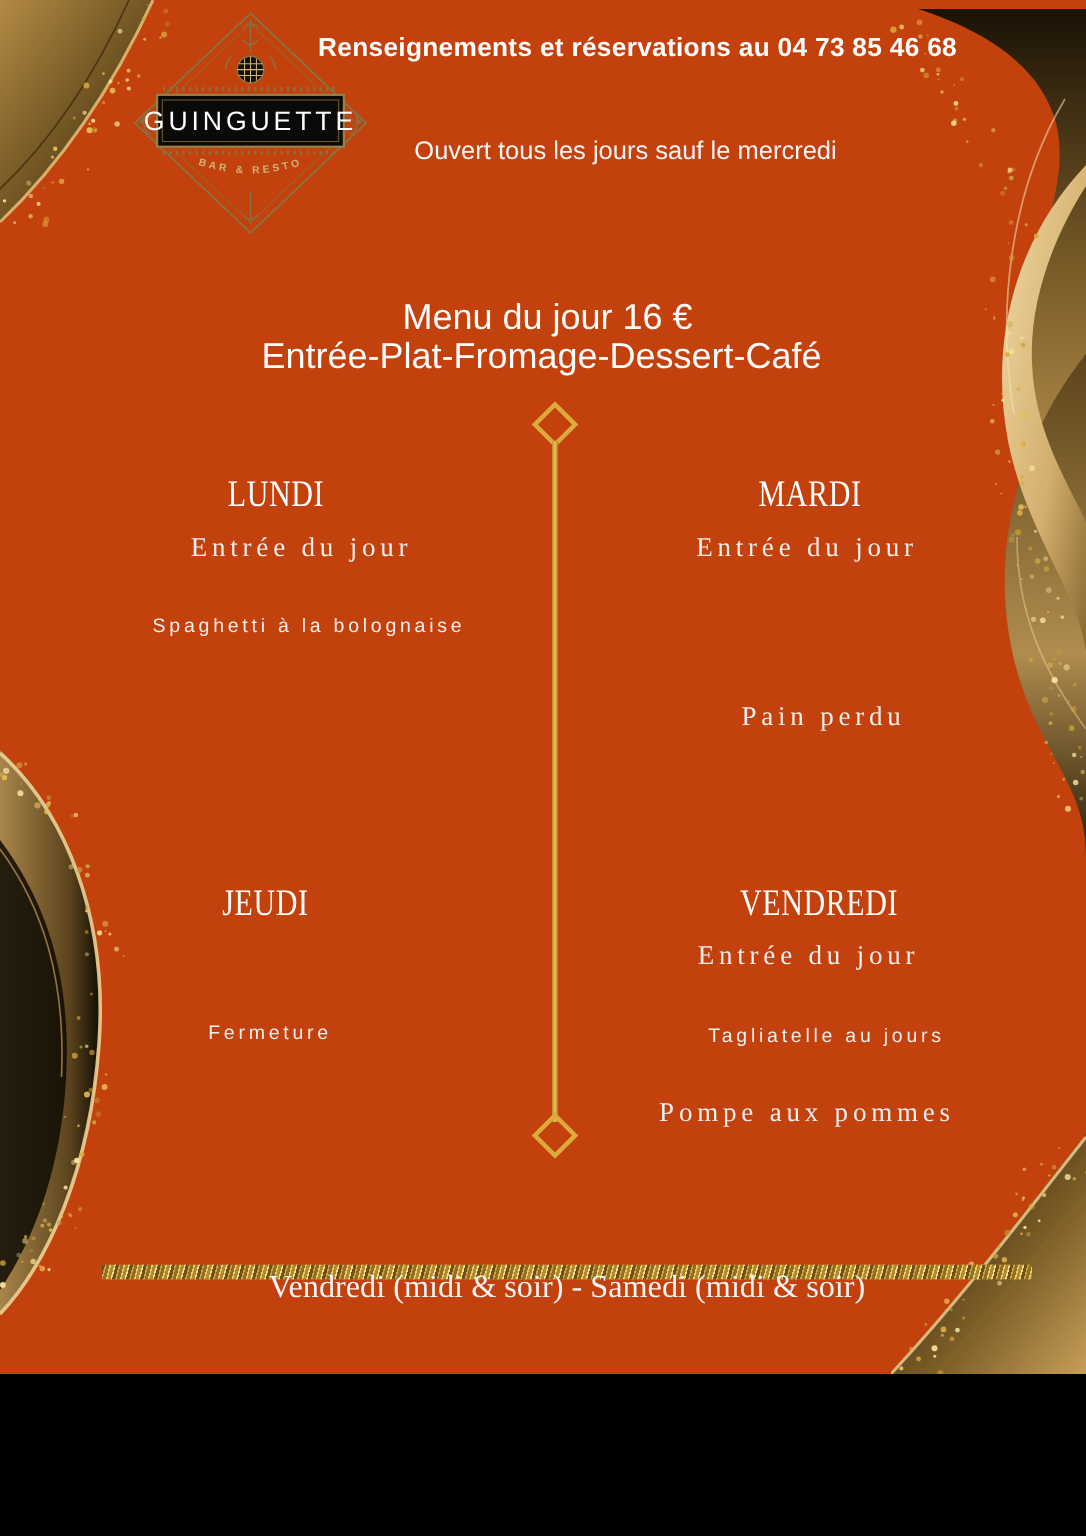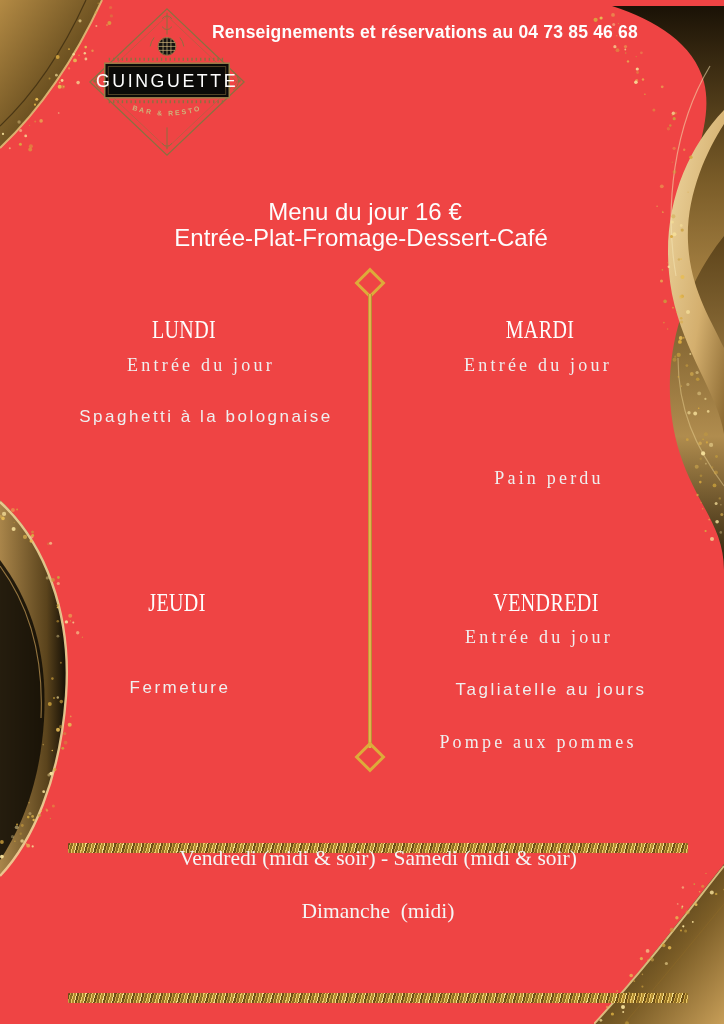--- a/index.html
+++ b/index.html
@@ -1,18 +1,18 @@
 <!DOCTYPE html>
 <html><head>
 <meta charset="utf-8">
 <style>
   html,body{margin:0;padding:0;background:#000;}
   .poster{
-    position:relative; width:724px; height:1024px; overflow:hidden;
-    background:#ef4444; font-family:"Liberation Sans",sans-serif; color:#fff;
+    position:relative; width:724px; height:916px; overflow:hidden;
+    background:#c2410c; font-family:"Liberation Sans",sans-serif; color:#fff;
   }
   .abs{ position:absolute; white-space:nowrap; transform:translate(-50%,-50%); }
   .deco{ position:absolute; z-index:1; pointer-events:none; }
   .deco-tl{ left:0; top:0; width:130px; height:190px; }
   .deco-rt{ right:0; top:6px; width:140px; height:570px; }
   .deco-lb{ left:0; top:470px; width:95px; height:420px; }
   .deco-br{ right:0; bottom:0; width:130px; height:160px; }
 
   .phone-line{ z-index:6; font-weight:700; font-size:17.5px; letter-spacing:.2px; color:#fdfdfd; }
   .open-line{ z-index:6; font-size:17px; color:#f4f4f4; }
@@ -28,21 +28,21 @@
     background:linear-gradient(90deg,#b8892a,#f0c45a 50%,#a87d24); }
   .diamond{ position:absolute; width:16px; height:16px; border:3px solid #ddab3a;
     transform:rotate(45deg); z-index:4; background:transparent; }
   .diamond.d-top{ left:359px; top:272px; }
   .diamond.d-bottom{ left:359px; top:746px; }
 
   .day{ z-index:6; font-family:"Liberation Serif",serif; font-weight:400; font-size:25px;
     letter-spacing:.5px; color:#fdfdfd; transform:translate(-50%,-50%) scaleX(.8); }
   .item{ z-index:6; color:#efefef; }
   .item.serif{ font-family:"Liberation Serif",serif; font-size:18px; letter-spacing:3.2px; }
-  .item.sans{ font-family:"Liberation Sans",sans-serif; font-size:17px; letter-spacing:2.5px; }
+  .item.sans{ font-family:"Liberation Sans",sans-serif; font-size:13px; letter-spacing:2.5px; }
 
   .bar{ position:absolute; left:68px; width:620px; height:10px; z-index:5; border-radius:1px;
     background:
       repeating-linear-gradient(105deg,#6e4f16 0 2px,#caa244 2px 3px,#8f6d22 3px 5px,#ecc968 5px 6px,#b18a2e 6px 8px,#f4dd8a 8px 9px),
       linear-gradient(#c49a3a,#e7c567); }
   .bar-top{ top:843px; } .bar-bottom{ top:993px; }
   .fline{ z-index:6; font-family:"Liberation Serif",serif; font-size:21.5px; color:#f5f5f5; white-space:pre; }
 </style>
 </head>
 <body>
@@ -409,20 +409,21 @@
     <path class="orn" d="M18,66 c-7,4 -7,14 0,18 M152,66 c7,4 7,14 0,18" stroke-width="1"></path>
     <circle cx="12" cy="75" r="1.6" fill="#8a7140"></circle>
     <circle cx="158" cy="75" r="1.6" fill="#8a7140"></circle>
     <text class="logo-name" x="85" y="81" text-anchor="middle">GUINGUETTE</text>
     <line x1="26" y1="96" x2="144" y2="96" stroke="#8a7140" stroke-width="3" stroke-dasharray="1.4,3"></line>
     <path id="arcPath" d="M 44,102 Q 85,118 126,102" fill="none"></path>
     <text class="logo-sub"><textPath href="#arcPath" startOffset="50%" text-anchor="middle">BAR &amp; RESTO</textPath></text>
     <path class="orn" d="M85,122 v22 M80,138 q5,6 10,0" stroke-width="1"></path>
   </svg>
 
+  <div class="abs open-line" style="left:417px; top:101px">Ouvert tous les jours sauf le mercredi</div>
 
   <div class="abs price-line" style="left:365px; top:212px">Menu du jour 16 €</div>
   <div class="abs courses-line" style="left:361px; top:238px">Entrée-Plat-Fromage-Dessert-Café</div>
 
   <span class="diamond d-top"></span>
   <div class="divider-line"></div>
   <span class="diamond d-bottom"></span>
 
   <h2 class="abs day" style="left:184px; top:309px">LUNDI</h2>
   <div class="abs item serif" style="left:201px; top:365px">Entrée du jour</div>
@@ -435,16 +436,15 @@
   <h2 class="abs day" style="left:177px; top:582px">JEUDI</h2>
   <div class="abs item sans" style="left:180px; top:688px">Fermeture</div>
 
   <h2 class="abs day" style="left:546px; top:582px">VENDREDI</h2>
   <div class="abs item serif" style="left:539px; top:637px">Entrée du jour</div>
   <div class="abs item sans" style="left:551px; top:690px">Tagliatelle au jours</div>
   <div class="abs item serif" style="left:538px; top:742px">Pompe aux pommes</div>
 
   <div class="bar bar-top"></div>
   <div class="abs fline" style="left:378px; top:858px">Vendredi (midi &amp; soir) - Samedi (midi &amp; soir)</div>
-  <div class="abs fline" style="left:378px; top:911px">Dimanche  (midi)</div>
   <div class="bar bar-bottom"></div>
 
 </div>
 
 </body></html>

